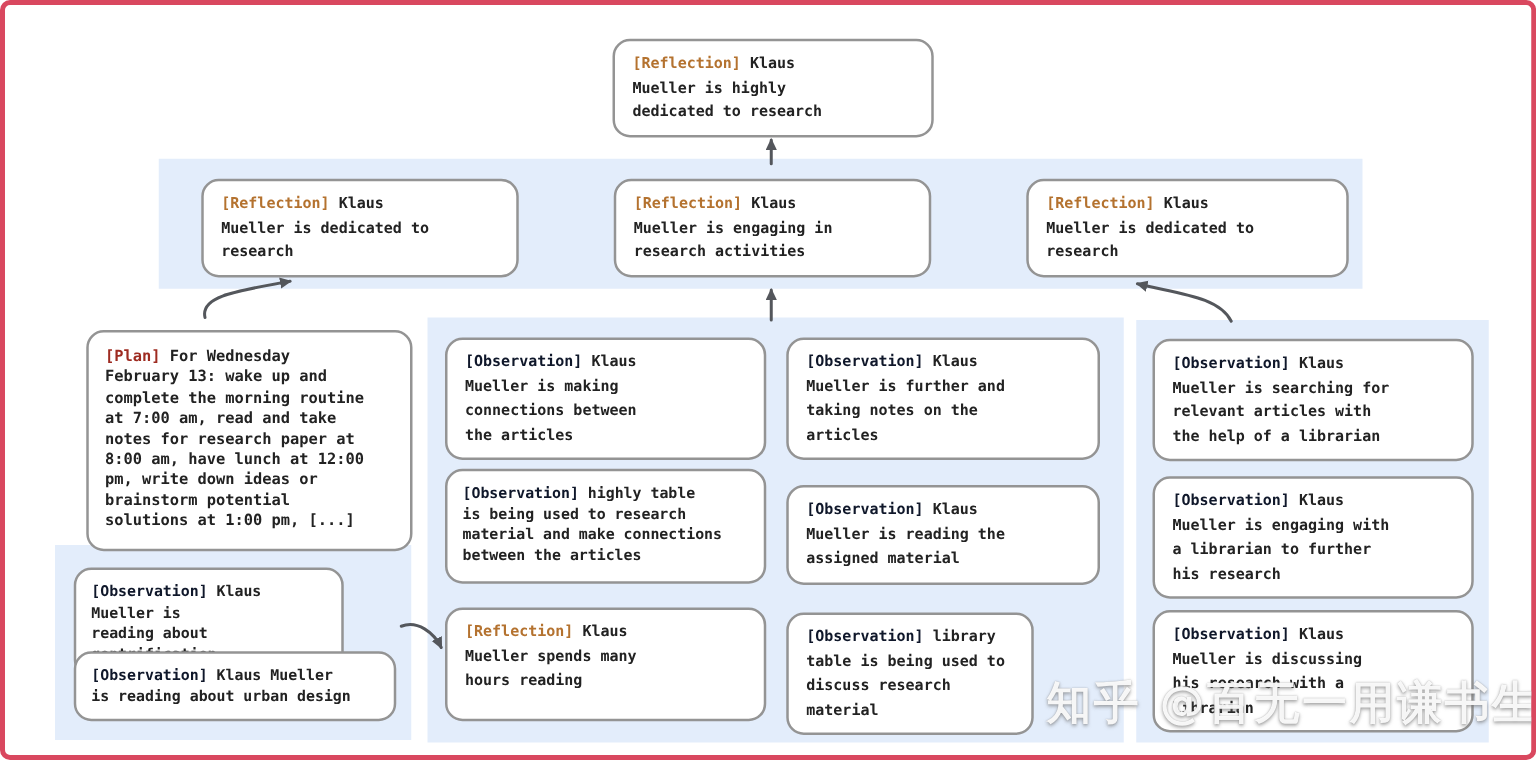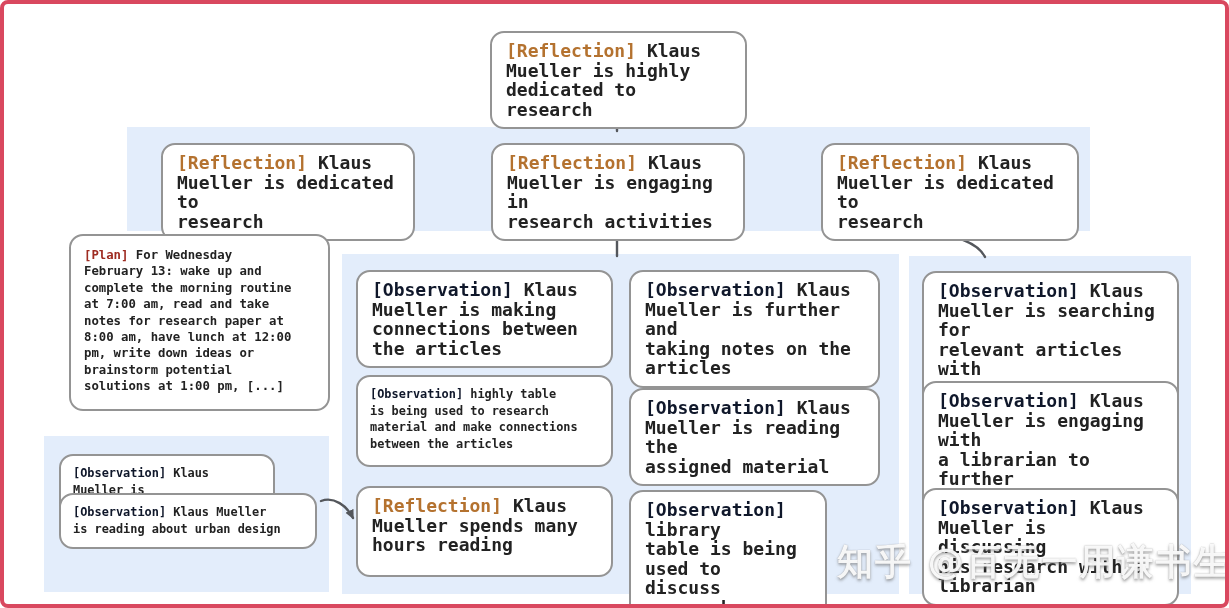--- a/index.html
+++ b/index.html
@@ -13,38 +13,38 @@
   #panel-left  { left:40px;  top:432px; width:285px; height:156px; }
   #panel-mid   { left:338px; top:250px; width:557px; height:340px; }
   #panel-right { left:905px; top:252px; width:282px; height:338px; }
 
   .arrows{ position:absolute; left:0; top:0; width:1229px; height:608px; pointer-events:none; }
 
   .node{
     position:absolute; background:#ffffff; border:2.6px solid #949494; border-radius:14px;
     padding:8px 14px; color:#222222;
     font-family:"DejaVu Sans Mono","Liberation Mono",monospace;
-    font-weight:bold; font-size:18px; line-height:19.5px;
+    font-weight:bold; font-size:12px; line-height:19.5px;
     white-space:pre-line;
   }
   .node.sm{ font-size:11.9px; line-height:16.5px; padding:9px 12px; }
   .node.plan{ font-size:12.3px; line-height:16.4px; padding:11px 13px; }
 
   .tag-reflection{ color:#b4722f; }
   .tag-plan{ color:#9e2b21; }
   .tag-observation{ color:#0f172a; }
 
   
   #box-root   { left:486px; top:27px;  width:257px; min-height:74px; }
   #box-r2l    { left:157px; top:139px; width:254px; min-height:76px; }
   #box-r2m    { left:487px; top:139px; width:254px; min-height:76px; }
   #box-r2r    { left:817px; top:139px; width:258px; min-height:79px; }
-  #box-plan   { left:65px;  top:230px; width:261px; min-height:177px; }
+  #box-plan   { left:65px;  top:260px; width:261px; min-height:177px; }
   #box-bl1    { left:55px;  top:450px; width:216px; min-height:53px; }
-  #box-bl2    { left:55px;  top:489px; width:258px; min-height:56px; }
+  #box-bl2    { left:55px;  top:517px; width:258px; min-height:56px; }
   #box-a1     { left:352px; top:266px; width:257px; min-height:93px; }
   #box-a2     { left:352px; top:371px; width:257px; min-height:92px; }
   #box-a3     { left:352px; top:482px; width:257px; min-height:91px; }
   #box-b1     { left:625px; top:266px; width:251px; min-height:93px; }
   #box-b2     { left:625px; top:384px; width:251px; min-height:80px; }
   #box-b3     { left:625px; top:486px; width:198px; min-height:84px; }
   #box-rr1    { left:918px; top:267px; width:257px; min-height:93px; }
   #box-rr2    { left:918px; top:377px; width:257px; min-height:93px; }
   #box-rr3    { left:918px; top:484px; width:257px; min-height:91px; }
 

